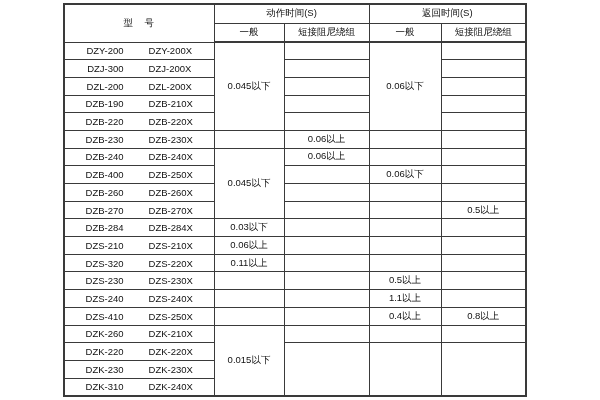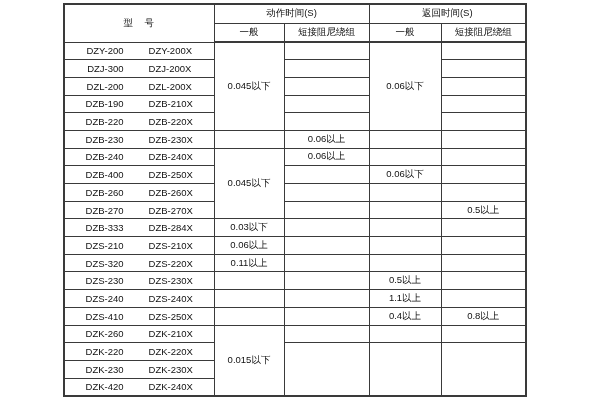--- a/index.html
+++ b/index.html
@@ -158,21 +158,21 @@
               <span>DZB-270X</span>
             </div>
           </td>
           <td></td>
           <td></td>
           <td>0.5以上</td>
         </tr>
         <tr>
           <td>
             <div class="model-pair">
-              <span>DZB-333</span>
+              <span>DZB-284</span>
               <span>DZB-284X</span>
             </div>
           </td>
           <td>0.03以下</td>
           <td></td>
           <td></td>
           <td></td>
         </tr>
         <tr>
           <td>
@@ -261,20 +261,20 @@
           <td>
             <div class="model-pair">
               <span>DZK-230</span>
               <span>DZK-230X</span>
             </div>
           </td>
         </tr>
         <tr>
           <td>
             <div class="model-pair">
-              <span>DZK-420</span>
+              <span>DZK-310</span>
               <span>DZK-240X</span>
             </div>
           </td>
         </tr>
       </tbody>
   </table>
 </div>
 
 </body></html>

